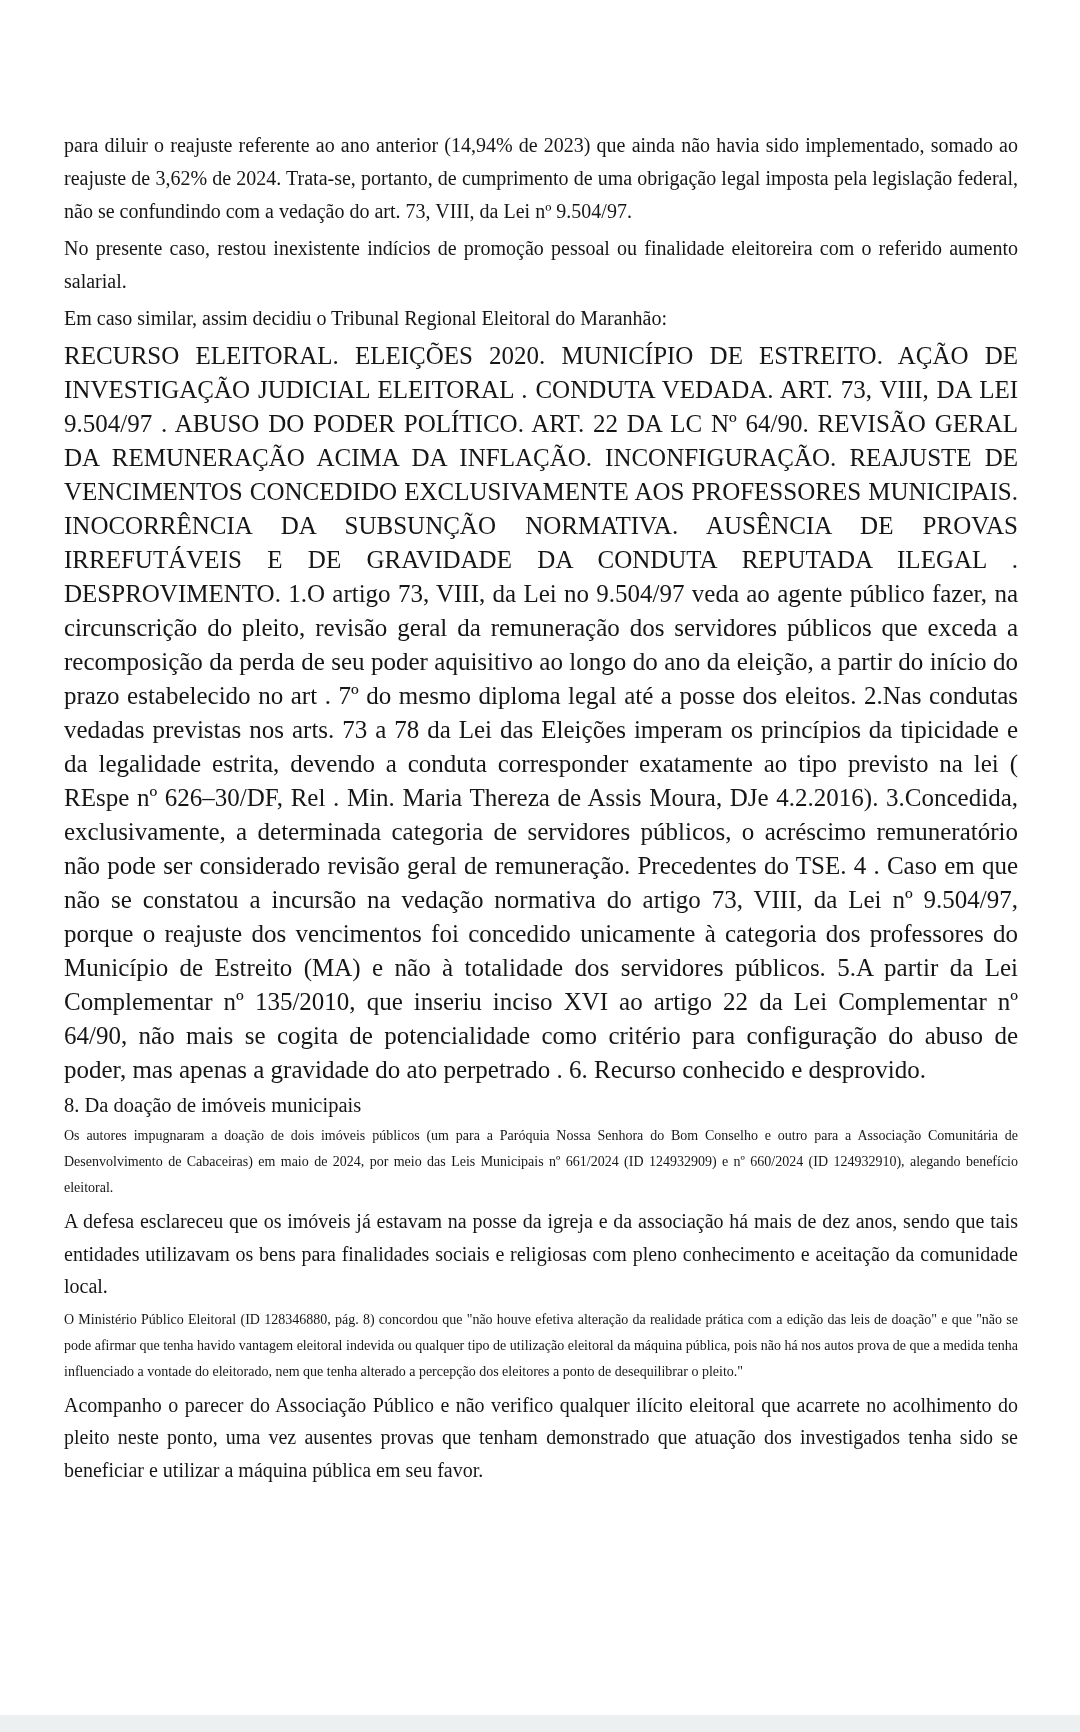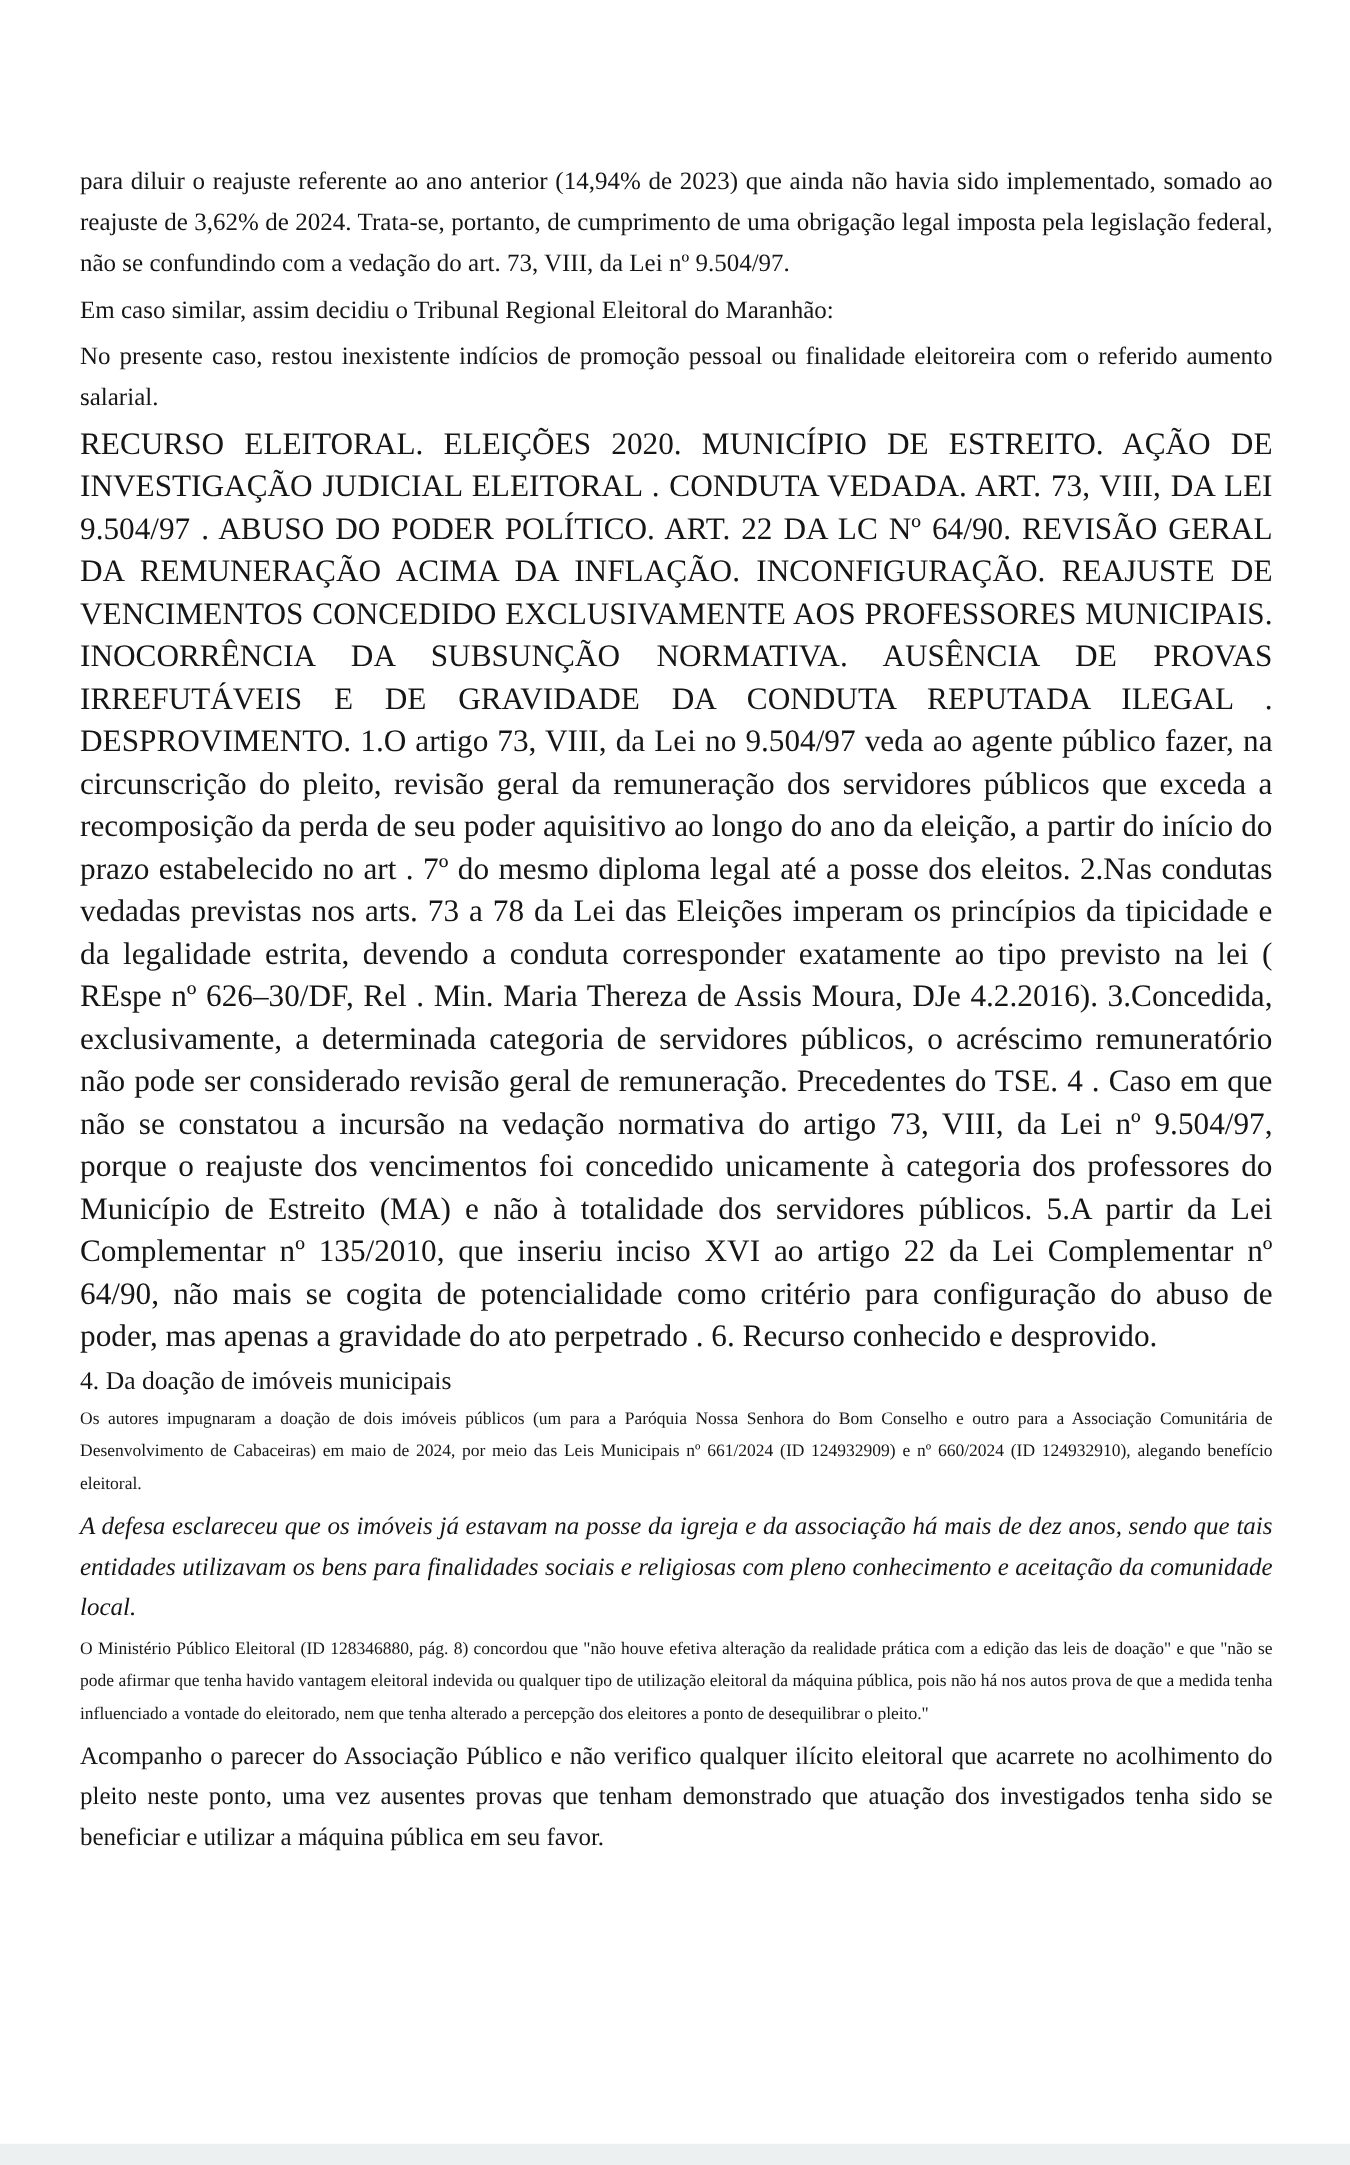--- a/index.html
+++ b/index.html
@@ -25,45 +25,45 @@
   .quote{
     font-size:25px;line-height:34px;
     margin-top:3px;
   }
   .heading{
     font-size:20.5px;line-height:28px;
     margin-top:20px;
     text-align:left;
   }
   .mt-after-heading{margin-top:20px;}
-  .mt-block{margin-top:54px;font-style:italic;}
+  .mt-block{margin-top:54px;}
   .mt-para{margin-top:25px;}
   .mt-para2{margin-top:17px;}
   .it{font-style:italic;}
   .doc-footer{
     position:absolute;left:0;right:0;bottom:0;height:160px;
   }
   .bottom-bar{
     position:absolute;left:0;right:0;bottom:0;height:17px;
     background:#edf0f0;
   }
 </style>
 </head>
 <body>
 
 <div class="page">
 
   <div class="content">
     <p class="body j">para diluir o reajuste referente ao ano anterior (14,94% de 2023) que ainda não havia sido implementado, somado ao reajuste de 3,62% de 2024. Trata-se, portanto, de cumprimento de uma obrigação legal imposta pela legislação federal, não se confundindo com a vedação do art. 73, VIII, da Lei nº 9.504/97.</p>
+    <p class="body j">No presente caso, restou inexistente indícios de promoção pessoal ou finalidade eleitoreira com o referido aumento salarial.</p>
     <p class="body">Em caso similar, assim decidiu o Tribunal Regional Eleitoral do Maranhão:</p>
-    <p class="body j">No presente caso, restou inexistente indícios de promoção pessoal ou finalidade eleitoreira com o referido aumento salarial.</p>
 
     <blockquote class="quote j">RECURSO ELEITORAL. ELEIÇÕES 2020. MUNICÍPIO DE ESTREITO. AÇÃO DE INVESTIGAÇÃO JUDICIAL ELEITORAL . CONDUTA VEDADA. ART. 73, VIII, DA LEI 9.504/97 . ABUSO DO PODER POLÍTICO. ART. 22 DA LC Nº 64/90. REVISÃO GERAL DA REMUNERAÇÃO ACIMA DA INFLAÇÃO. INCONFIGURAÇÃO. REAJUSTE DE VENCIMENTOS CONCEDIDO EXCLUSIVAMENTE AOS PROFESSORES MUNICIPAIS. INOCORRÊNCIA DA SUBSUNÇÃO NORMATIVA. AUSÊNCIA DE PROVAS IRREFUTÁVEIS E DE GRAVIDADE DA CONDUTA REPUTADA ILEGAL . DESPROVIMENTO. 1.O artigo 73, VIII, da Lei no 9.504/97 veda ao agente público fazer, na circunscrição do pleito, revisão geral da remuneração dos servidores públicos que exceda a recomposição da perda de seu poder aquisitivo ao longo do ano da eleição, a partir do início do prazo estabelecido no art . 7º do mesmo diploma legal até a posse dos eleitos. 2.Nas condutas vedadas previstas nos arts. 73 a 78 da Lei das Eleições imperam os princípios da tipicidade e da legalidade estrita, devendo a conduta corresponder exatamente ao tipo previsto na lei ( REspe nº 626–30/DF, Rel . Min. Maria Thereza de Assis Moura, DJe 4.2.2016). 3.Concedida, exclusivamente, a determinada categoria de servidores públicos, o acréscimo remuneratório não pode ser considerado revisão geral de remuneração. Precedentes do TSE. 4 . Caso em que não se constatou a incursão na vedação normativa do artigo 73, VIII, da Lei nº 9.504/97, porque o reajuste dos vencimentos foi concedido unicamente à categoria dos professores do Município de Estreito (MA) e não à totalidade dos servidores públicos. 5.A partir da Lei Complementar nº 135/2010, que inseriu inciso XVI ao artigo 22 da Lei Complementar nº 64/90, não mais se cogita de potencialidade como critério para configuração do abuso de poder, mas apenas a gravidade do ato perpetrado . 6. Recurso conhecido e desprovido.</blockquote>
 
-    <h2 class="heading">4. Da doação de imóveis municipais</h2>
+    <h2 class="heading">8. Da doação de imóveis municipais</h2>
 
     <p class="tight j mt-after-heading">Os autores impugnaram a doação de dois imóveis públicos (um para a Paróquia Nossa Senhora do Bom Conselho e outro para a Associação Comunitária de Desenvolvimento de Cabaceiras) em maio de 2024, por meio das Leis Municipais nº 661/2024 (ID 124932909) e nº 660/2024 (ID 124932910), alegando benefício eleitoral.</p>
 
     <p class="wide j mt-block">A defesa esclareceu que os imóveis já estavam na posse da igreja e da associação há mais de dez anos, sendo que tais entidades utilizavam os bens para finalidades sociais e religiosas com pleno conhecimento e aceitação da comunidade local.</p>
 
 
     <p class="tight j mt-para">O Ministério Público Eleitoral (ID 128346880, pág. 8) concordou que "não houve efetiva alteração da realidade prática com a edição das leis de doação" e que "não se pode afirmar que tenha havido vantagem eleitoral indevida ou qualquer tipo de utilização eleitoral da máquina pública, pois não há nos autos prova de que a medida tenha influenciado a vontade do eleitorado, nem que tenha alterado a percepção dos eleitores a ponto de desequilibrar o pleito."</p>
 
     <p class="wide j mt-para2">Acompanho o parecer do Associação Público e não verifico qualquer ilícito eleitoral que acarrete no acolhimento do pleito neste ponto, uma vez ausentes provas que tenham demonstrado que atuação dos investigados tenha sido se beneficiar e utilizar a máquina pública em seu favor.</p>
   </div>

